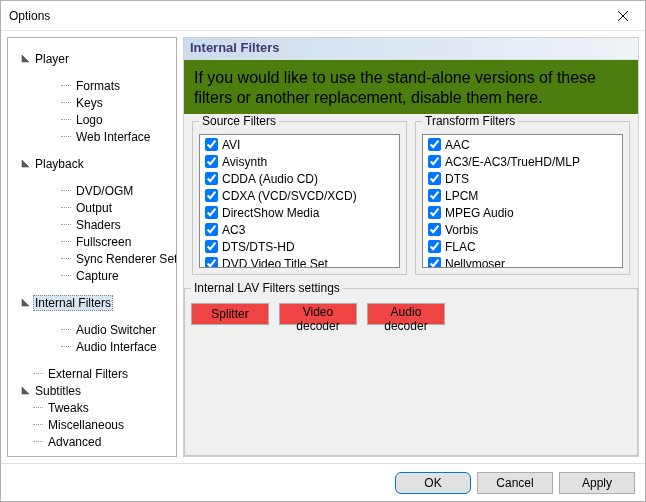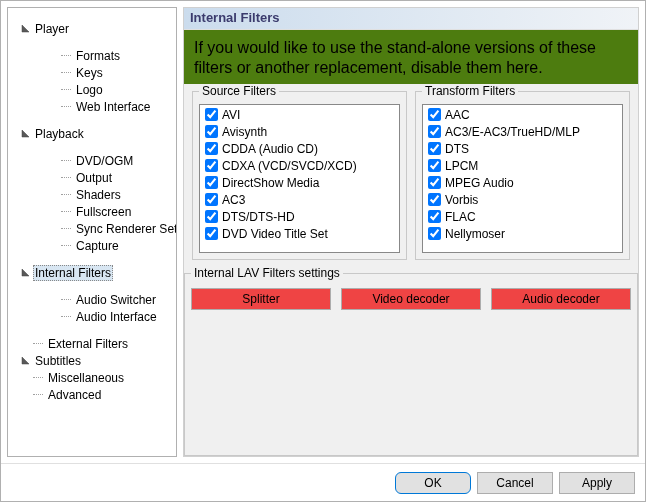--- a/index.html
+++ b/index.html
@@ -120,21 +120,21 @@
     flex: 1;
     overflow: hidden;
   }
   fieldset.groupbox {
     border: 1px solid #c8c8c8;
     margin: 0;
     padding: 6px;
     font-size: 12px;
     flex: 1;
     display: flex;
-    flex-direction: column;
+    flex-direction: row;
     min-width: 0;
     background: #f0f0f0;
   }
   fieldset.groupbox > legend {
     padding: 0 3px;
     font-size: 12px;
   }
   .listbox {
     flex: 1;
     border: 1px solid #888;
@@ -200,20 +200,29 @@
   .listbox::-webkit-scrollbar { width: 16px; }
   .listbox::-webkit-scrollbar-track { background: #f0f0f0; }
   .listbox::-webkit-scrollbar-thumb { background: #c2c2c2; border: 1px solid #a0a0a0; }
   .tree::-webkit-scrollbar { width: 16px; }
 </style>
 </head>
 <body>
 
 <div class="window">
 
+  <div class="titlebar">
+    <span class="title">Options</span>
+    <div class="close">
+      <svg width="10" height="10" viewBox="0 0 10 10">
+        <line x1="0" y1="0" x2="10" y2="10" stroke="currentColor" stroke-width="1"></line>
+        <line x1="10" y1="0" x2="0" y2="10" stroke="currentColor" stroke-width="1"></line>
+      </svg>
+    </div>
+  </div>
 
   <div class="body">
 
     <div class="tree" id="tree">
         <ul>
           <li>
             <div class="node">
               <span class="lines" style="width: 0px;"></span>
               <span class="toggle">
                 <svg viewBox="0 0 9 9">
@@ -357,20 +366,28 @@
           </li>
           <li>
             <div class="node">
               <span class="lines" style="width: 0px;"></span>
               <span class="toggle">
                 <svg viewBox="0 0 9 9">
                   <path d="M1 1 L8 8 L1 8 Z" fill="#595959" stroke="#404040" stroke-width="0.5"></path>
                 </svg>
               </span>
               <span class="label">Subtitles</span>
+            </div>
+          </li>
+          <li>
+            <div class="node">
+              <span class="lines" style="width: 0px;"></span>
+              <span class="toggle"></span>
+              <span class="dotted"></span>
+              <span class="label">Tweaks</span>
             </div>
           </li>
           <li>
             <div class="node">
               <span class="lines" style="width: 0px;"></span>
               <span class="toggle"></span>
               <span class="dotted"></span>
               <span class="label">Miscellaneous</span>
             </div>
           </li>

